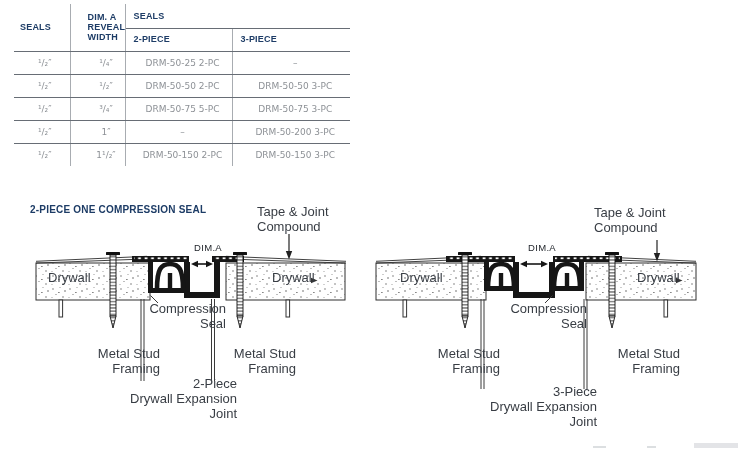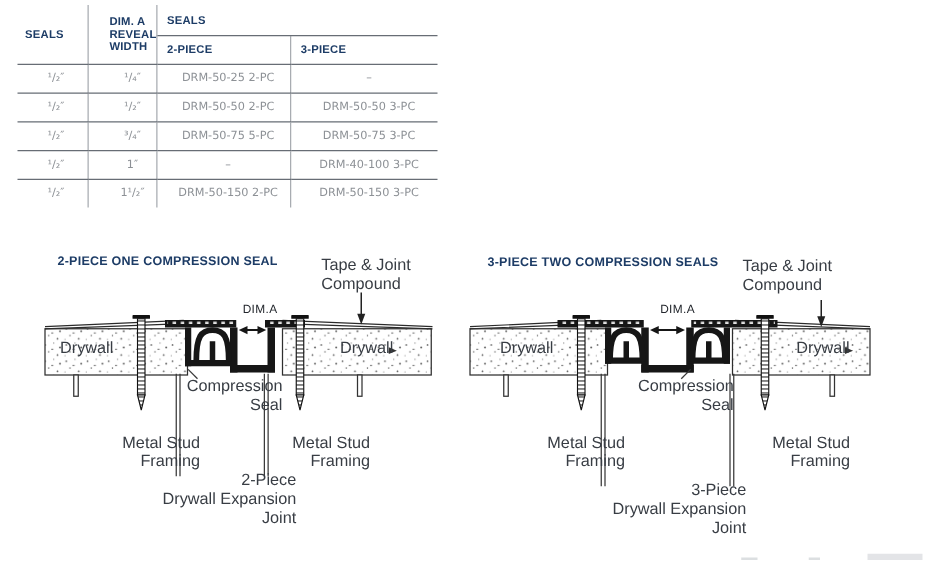--- a/index.html
+++ b/index.html
@@ -68,21 +68,21 @@
     <tr>
       <td class="pad1 vline hline">¹/₂″</td>
       <td class="pad2 vline hline">³/₄″</td>
       <td class="pad3 vline hline">DRM-50-75 5-PC</td>
       <td class="pad3 hline">DRM-50-75 3-PC</td>
     </tr>
     <tr>
       <td class="pad1 vline hline">¹/₂″</td>
       <td class="pad2 vline hline">1″</td>
       <td class="pad3 vline hline">–</td>
-      <td class="pad3 hline">DRM-40-100 3-PC</td>
+      <td class="pad3 hline">DRM-50-200 3-PC</td>
     </tr>
     <tr>
       <td class="pad1 vline">¹/₂″</td>
       <td class="pad2 vline">1¹/₂″</td>
       <td class="pad3 vline">DRM-50-150 2-PC</td>
       <td class="pad3">DRM-50-150 3-PC</td>
     </tr>
   </tbody>
     </table>
 
@@ -194,39 +194,38 @@
       <polygon points="548,264 541,260.7 541,267.3" fill="#161616"></polygon>
     </g>
     <g>
       <path d="M657,240 V254" stroke="#222" stroke-width="1.2"></path>
       <polygon points="653.8,253 660.2,253 657,261.5" fill="#222"></polygon>
     </g>
     <polygon points="676,277.8 676,283.2 682.5,280.5" fill="#333"></polygon>
   </svg>
 
   <div class="diagram" style="left:10px;top:195px;width:352px;height:257px">
-    <div class="dtitle" style="left:36px;top:9px">2-PIECE ONE COMPRESSION SEAL</div>
+    <div class="dtitle" style="left:20px;top:9px">2-PIECE ONE COMPRESSION SEAL</div>
     <div class="lbl" style="left:247px;top:10px">Tape &amp; Joint
 Compound</div>
     <div class="lbl dima c" style="left:168px;top:48px;width:44px">DIM.A</div>
     <div class="lbl" style="left:38px;top:76px">Drywall</div>
     <div class="lbl" style="left:262px;top:76px">Drywall</div>
     <div class="lbl c" style="left:116px;top:107px;width:100px">Compression
 Seal</div>
     <div class="lbl c" style="left:50px;top:152px;width:100px">Metal Stud
 Framing</div>
     <div class="lbl c" style="left:186px;top:152px;width:100px">Metal Stud
 Framing</div>
     <div class="lbl c" style="left:107px;top:182px;width:120px">2-Piece
 Drywall Expansion
 Joint</div>
   </div>
 
   <div class="diagram" style="left:368px;top:195px;width:360px;height:257px">
-    <div class="dtitle" style="left:22px;top:10px">3-PIECE TWO COMPRESSION SEALS</div>
     <div class="lbl" style="left:226px;top:11px">Tape &amp; Joint
 Compound</div>
     <div class="lbl dima c" style="left:148px;top:48px;width:40px">DIM.A</div>
     <div class="lbl" style="left:32px;top:76px">Drywall</div>
     <div class="lbl" style="left:269px;top:76px">Drywall</div>
     <div class="lbl c" style="left:119px;top:107px;width:100px">Compression
 Seal</div>
     <div class="lbl c" style="left:32px;top:152px;width:100px">Metal Stud
 Framing</div>
     <div class="lbl c" style="left:212px;top:152px;width:100px">Metal Stud

